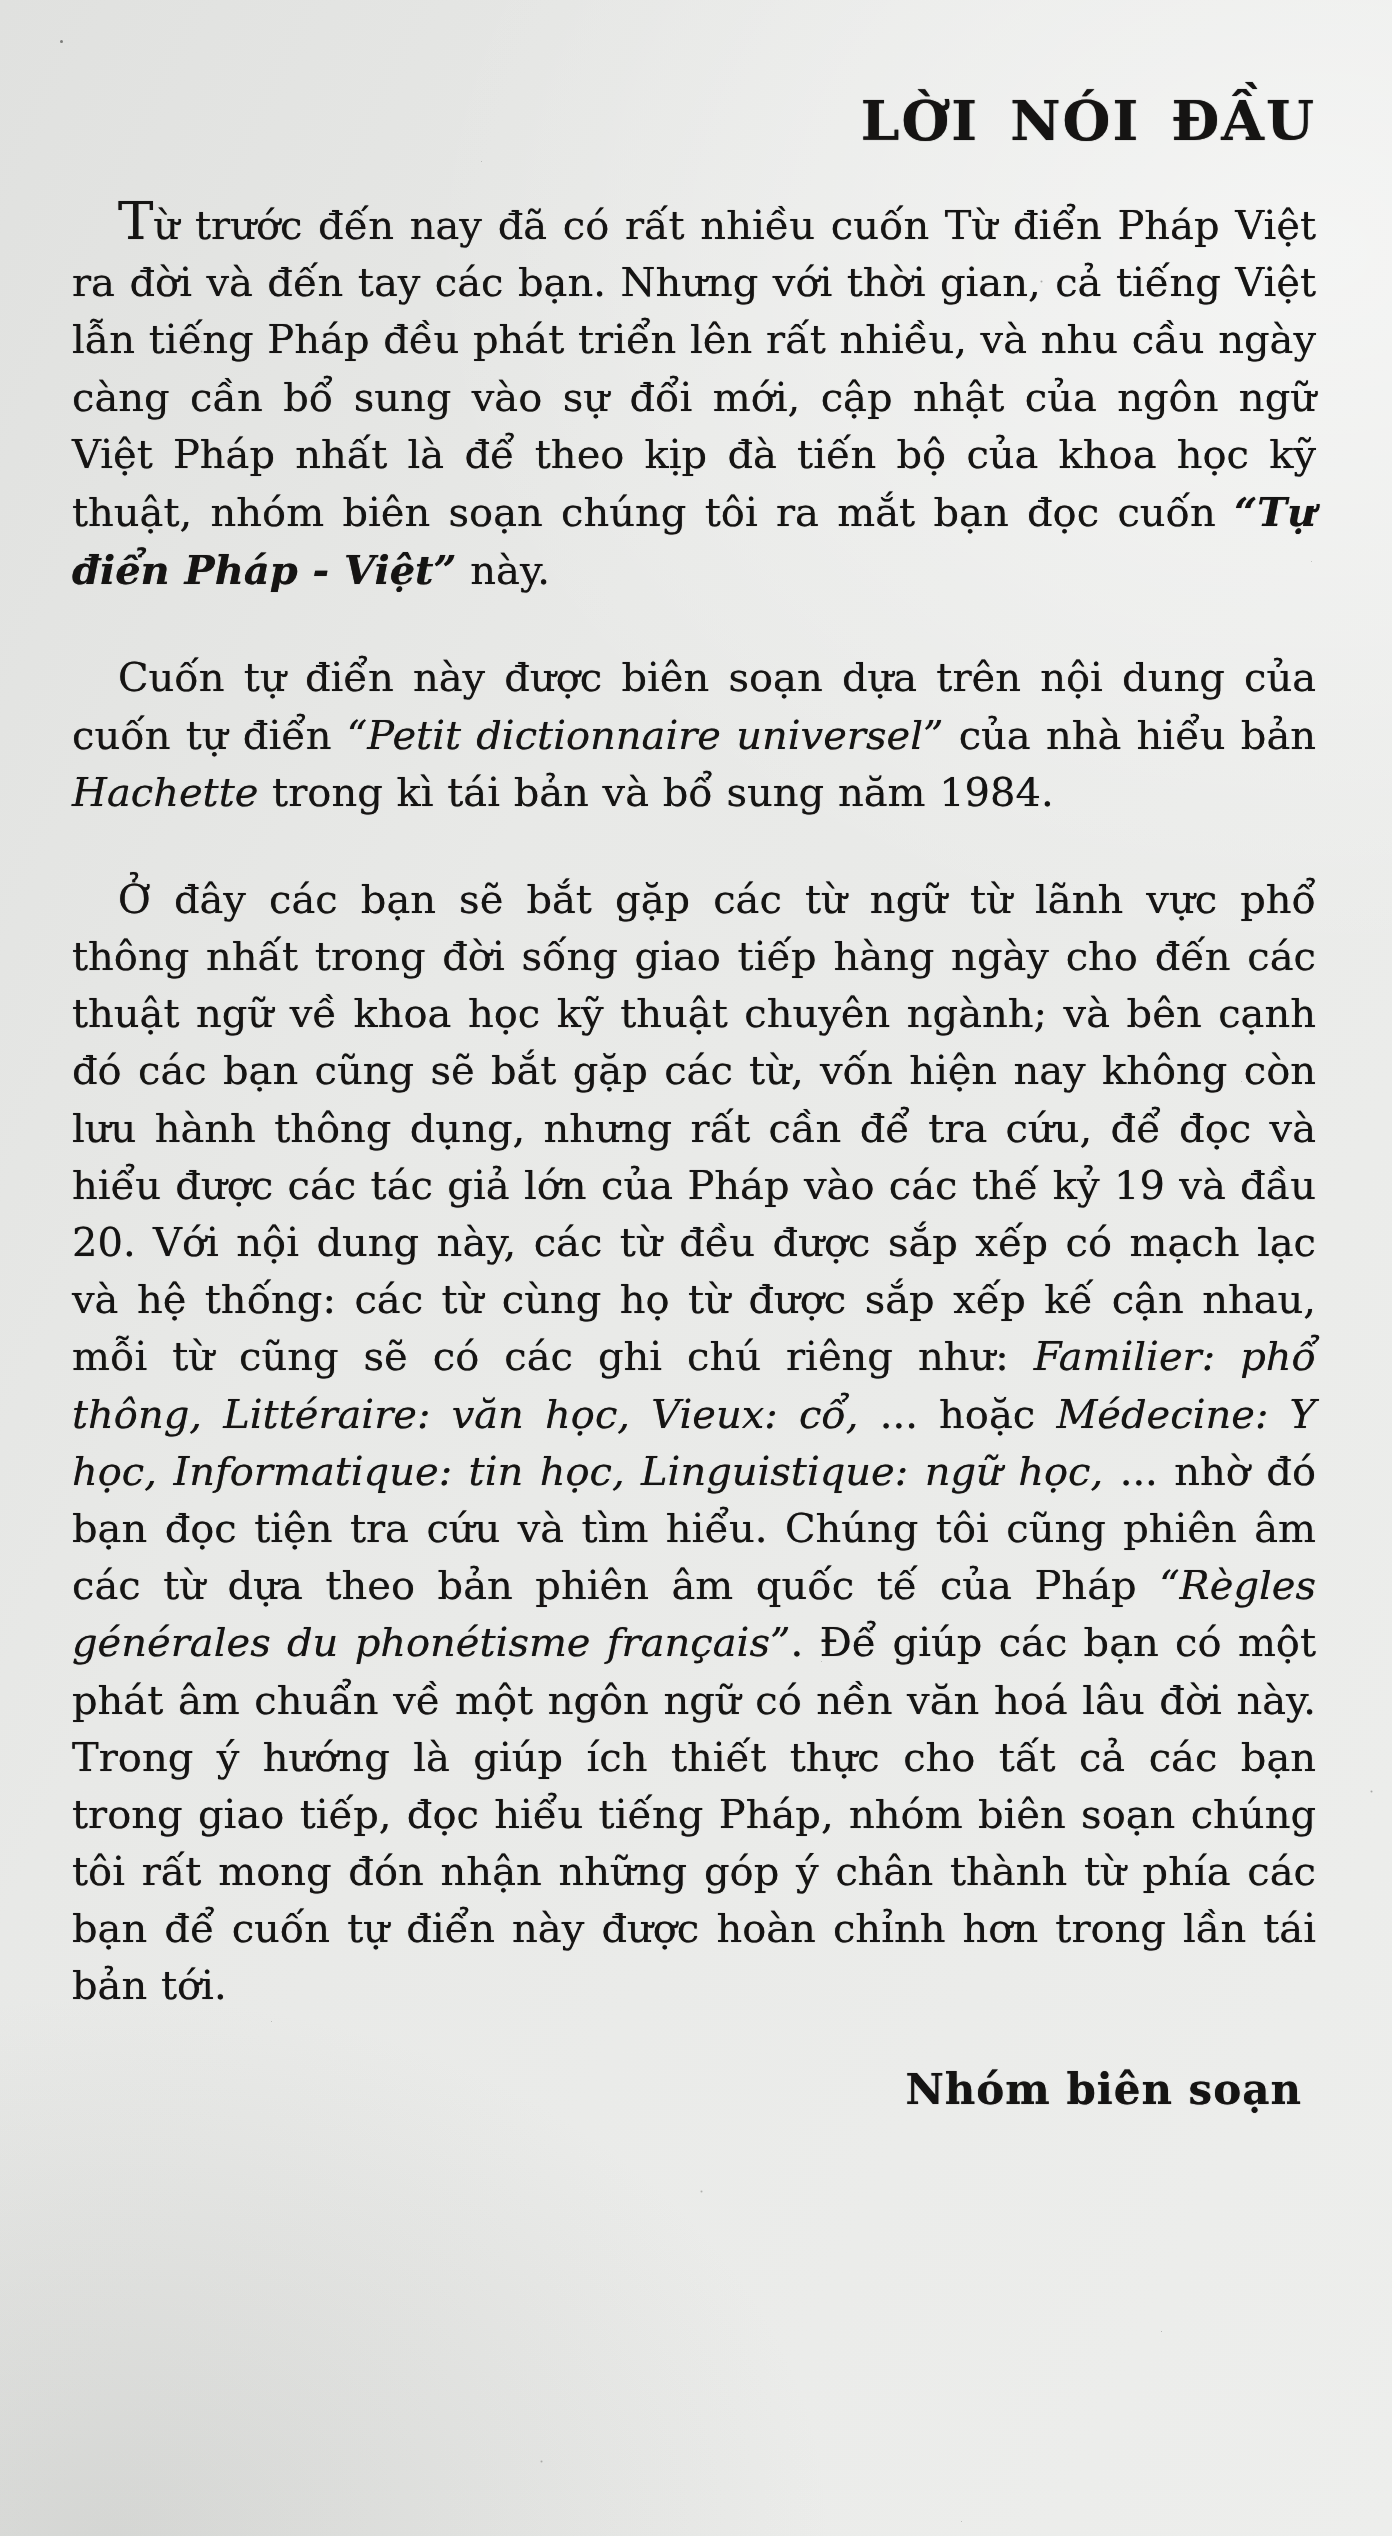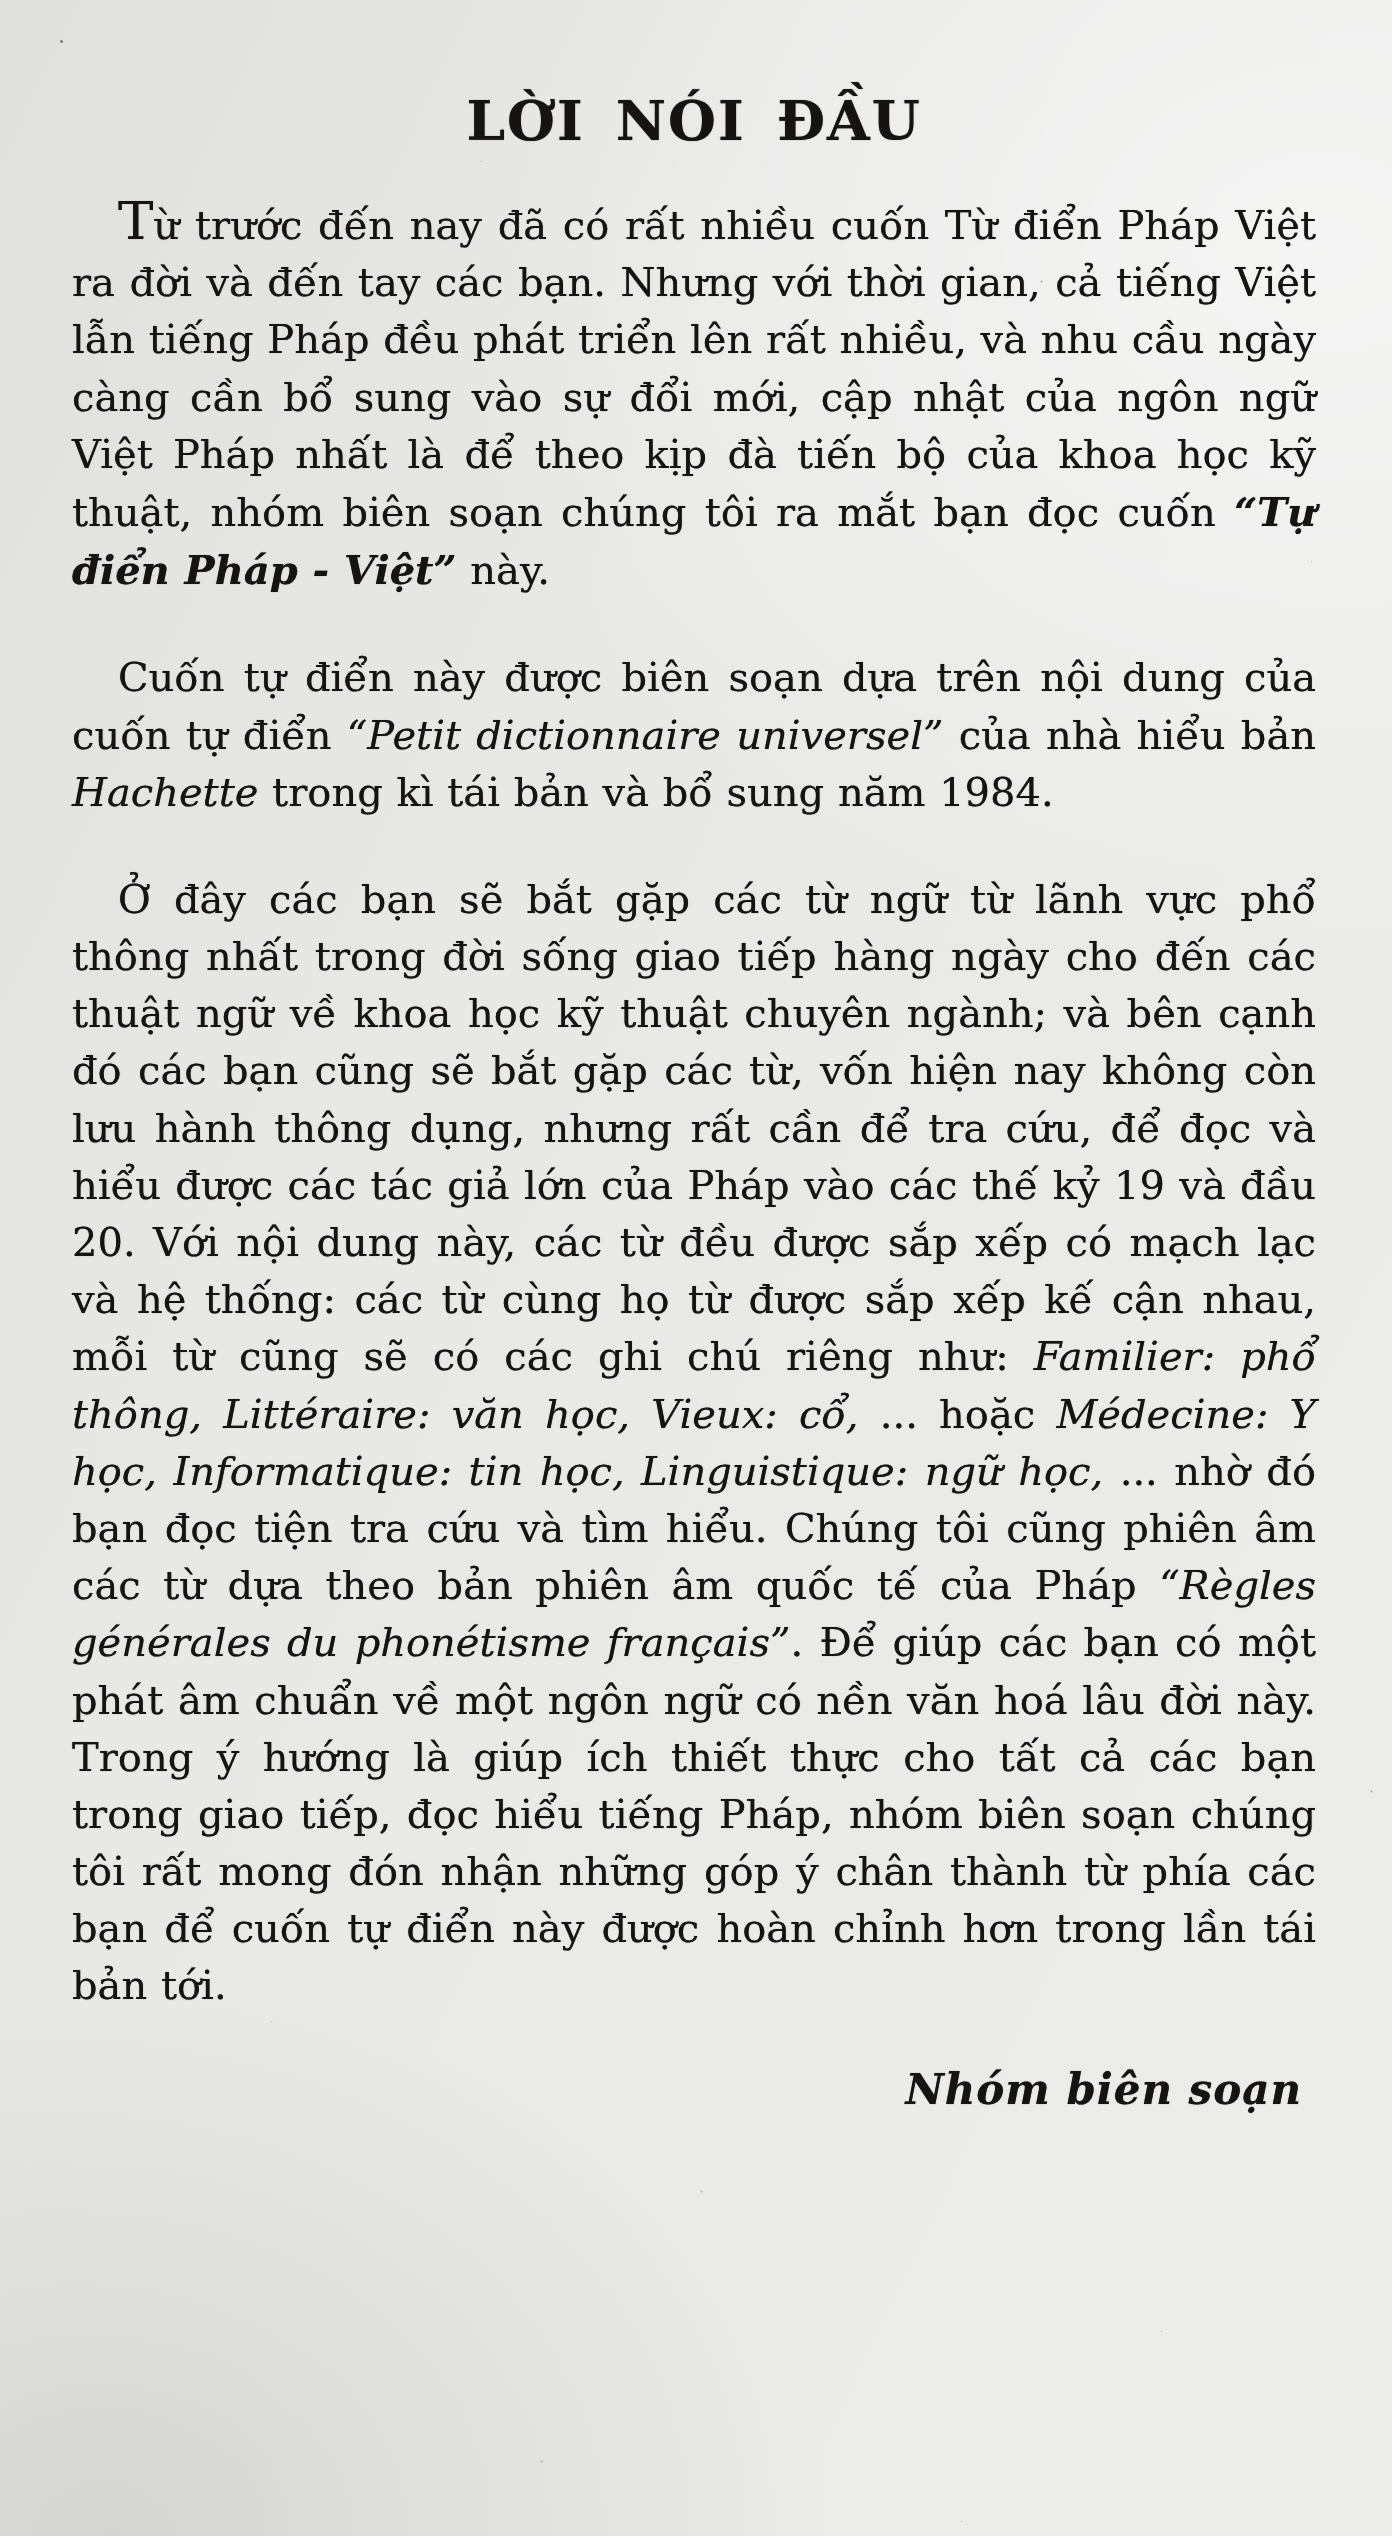--- a/index.html
+++ b/index.html
@@ -49,21 +49,21 @@
       210px 1980px 0 -1px rgba(40,40,38,0.3),
       640px 2150px 0 -0.5px rgba(40,40,38,0.3),
       1100px 2290px 0 -1px rgba(40,40,38,0.35),
       480px 2420px 0 -0.5px rgba(40,40,38,0.3),
       900px 2480px 0 -1px rgba(40,40,38,0.3),
       1335px 95px  0 -0.5px rgba(40,40,38,0.3);
     left: 60px; top: 40px;
   }
   .title {
     margin: 0 0 44px 0;
-    text-align: center;
+    text-align: right;
     font-size: 55px;
     font-weight: bold;
     letter-spacing: 2px;
     word-spacing: 10px;
     text-shadow: 0 0 1px rgba(20,19,18,0.8);
   }
   .para {
     margin: 4px 0 50px 0;
     font-size: 40px;
     line-height: 1.43;
@@ -82,21 +82,20 @@
   .para span[data-style="bold-italic"] {
     font-style: italic;
     font-weight: bold;
   }
   .signature {
     margin-top: 8px;
     padding-right: 14px;
     text-align: right;
     font-size: 42px;
     font-weight: bold;
-    font-style: italic;
     letter-spacing: 1px;
     text-shadow: 0 0 0.8px rgba(20,19,18,0.8);
   }
 </style>
 </head>
 <body>
 
 <div class="page">
   <div class="speckles"></div>
 

